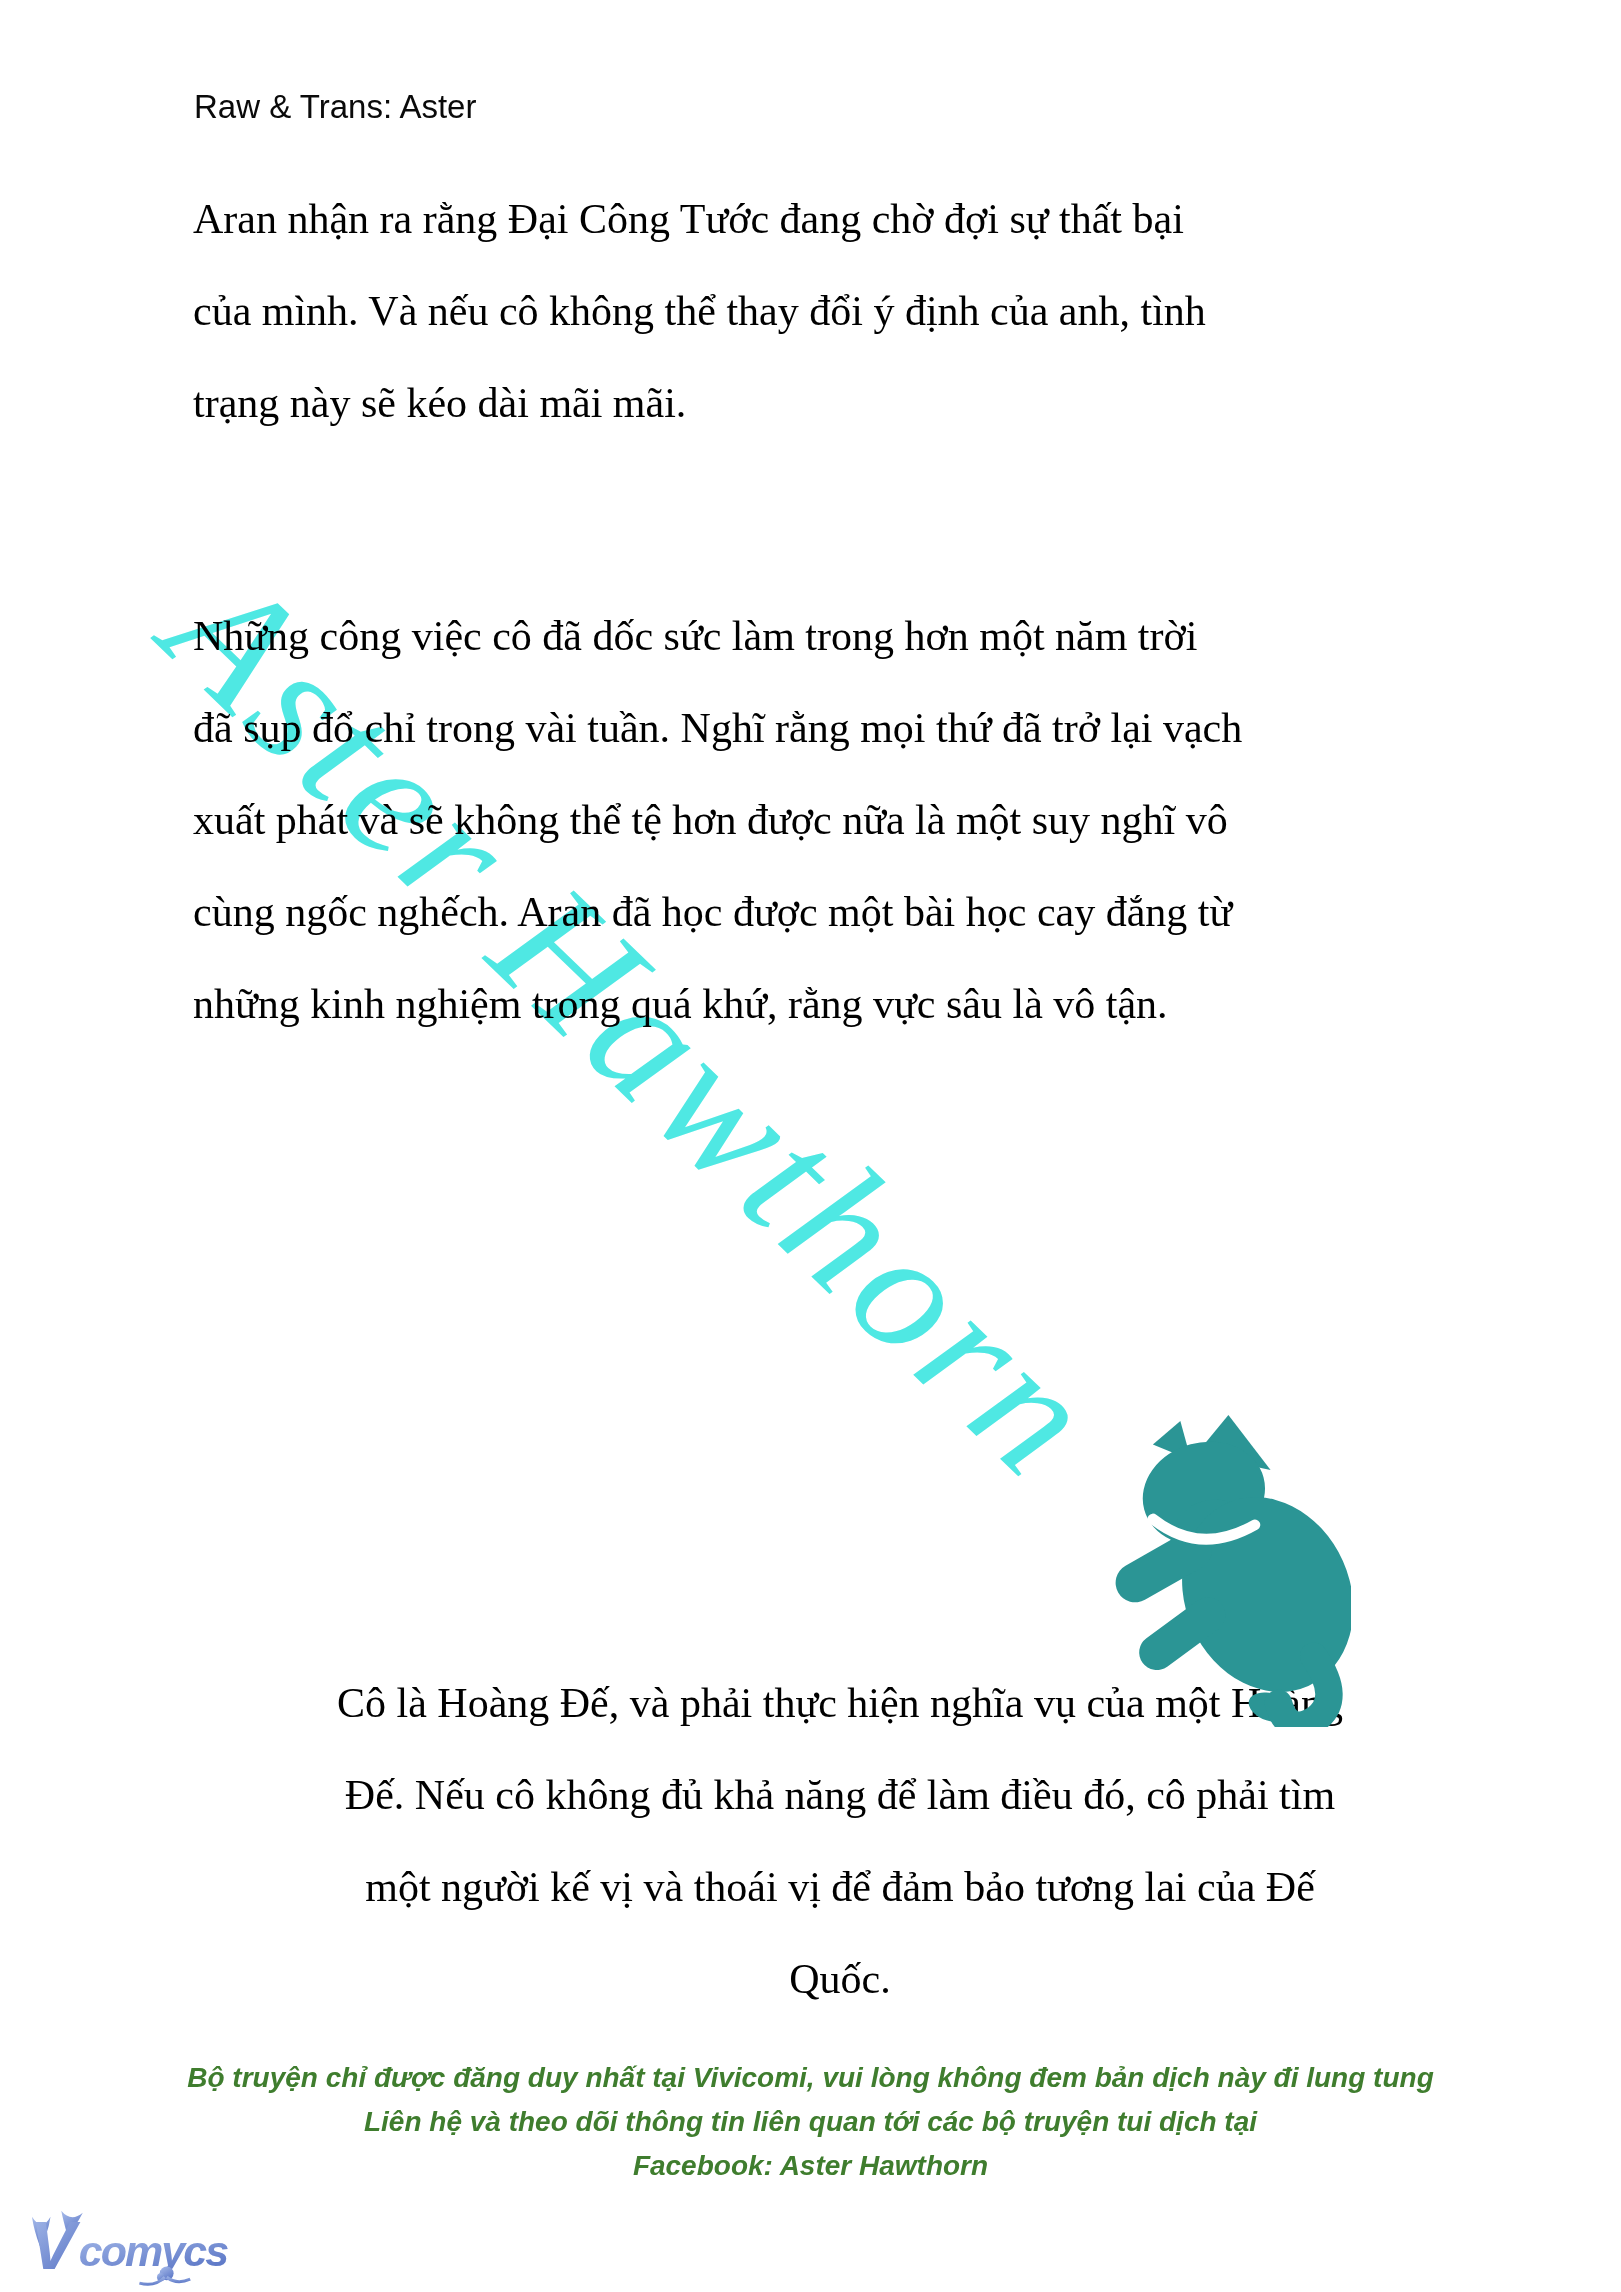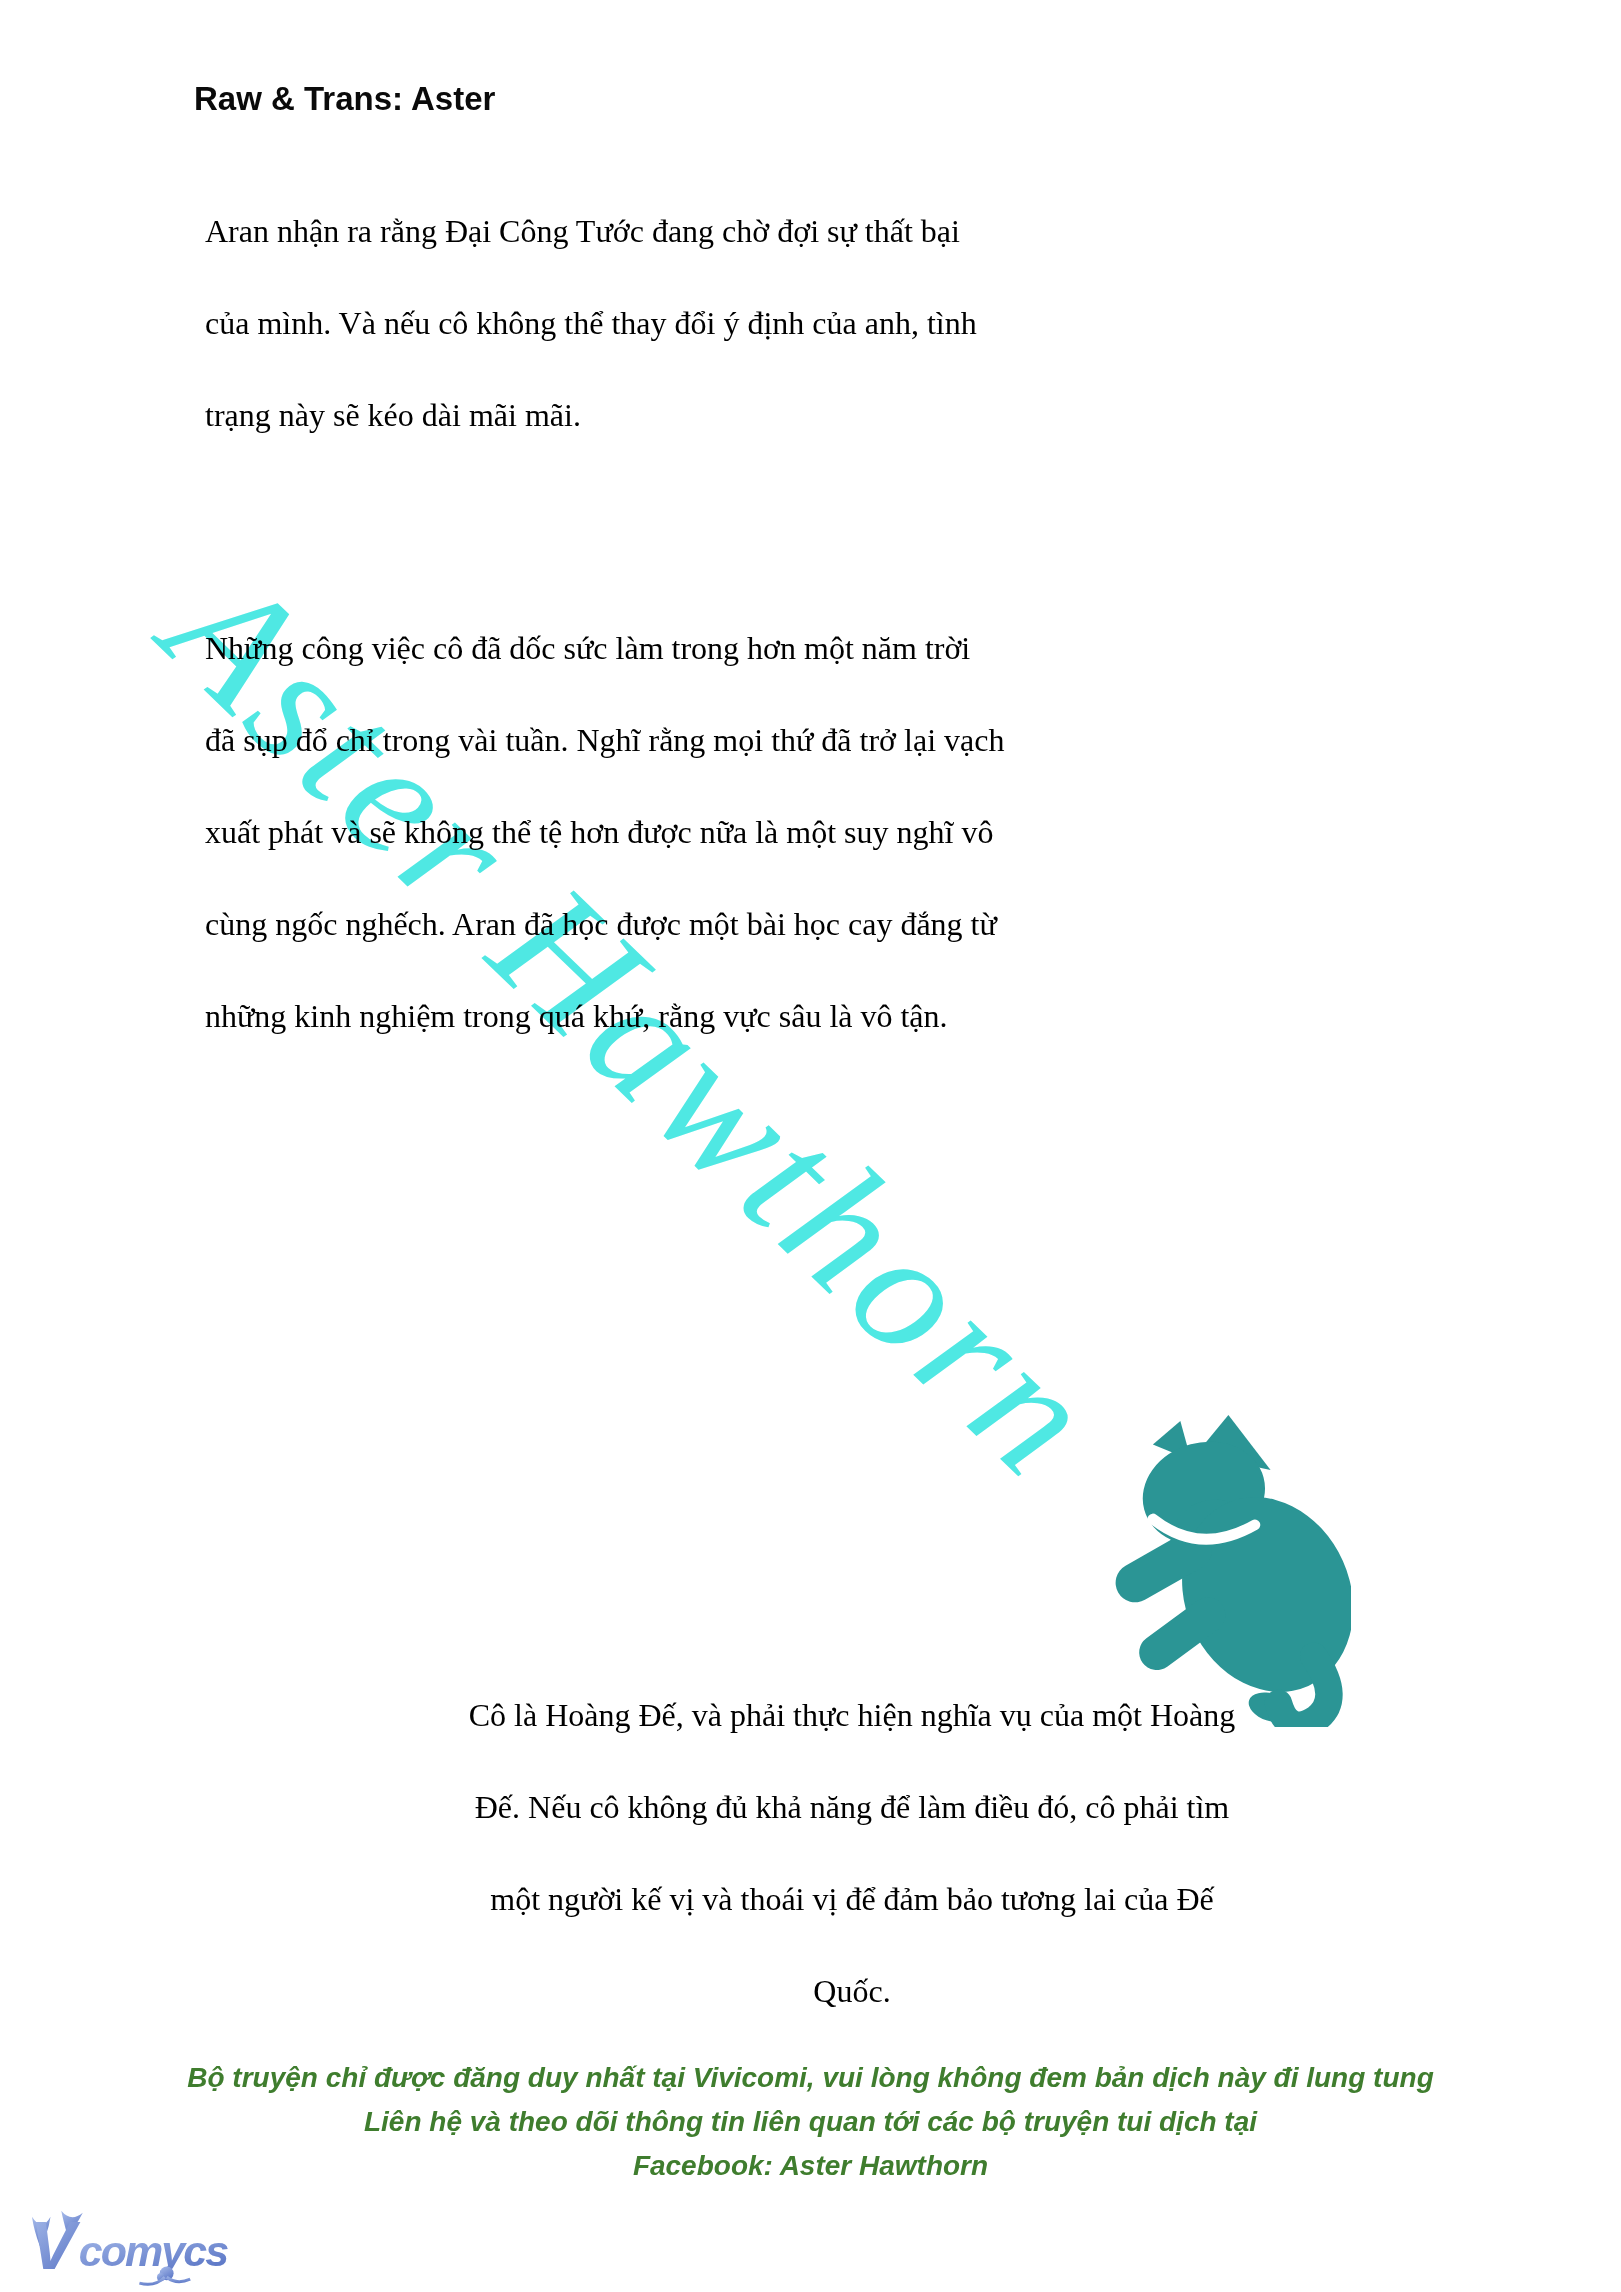--- a/index.html
+++ b/index.html
@@ -24,35 +24,34 @@
     letter-spacing: 7.8px;
     white-space: nowrap;
     color: var(--watermark, #4fe8e3);
     transform: rotate(44deg);
     transform-origin: 0 0;
     line-height: 1;
   }
   .header {
     position: absolute;
     left: 194px;
-    top: 80px;
+    top: 88px;
     z-index: 2;
     font-family: "Liberation Sans", sans-serif;
     font-size: 33px;
     color: #0a0a0a;
-    font-weight: bold;
   }
   .para {
     position: absolute;
     left: 193px;
     width: 1294px;
-    margin: 12px;
+    margin: 0;
     z-index: 2;
     font-family: "Liberation Serif", serif;
-    font-size: 32px;
+    font-size: 42px;
     line-height: 92px;
     color: var(--text, #000000);
     white-space: pre-line;
   }
   .p0 { top: 173px; }
   .p1 { top: 590px; }
   .p2 { top: 1138px; }
   .p3 { top: 1374px; }
   .p4 { top: 1657px; text-align: center; }
   .cat {

